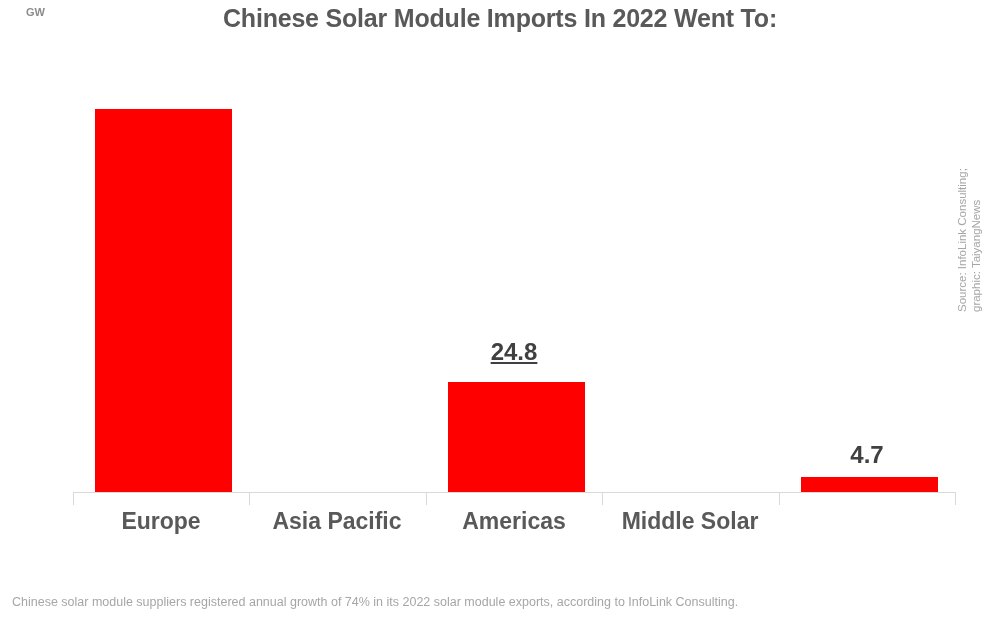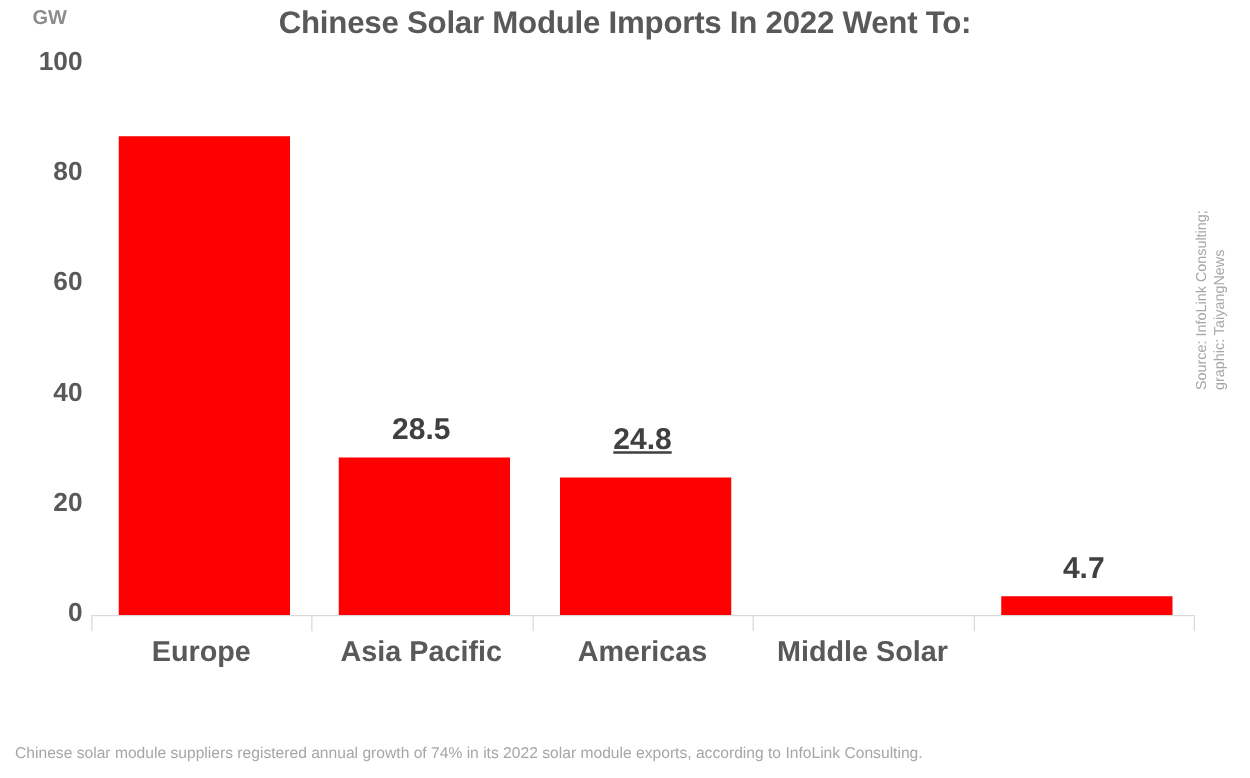--- a/index.html
+++ b/index.html
@@ -30,21 +30,21 @@
     color: #595959;
     letter-spacing: -0.2px;
     white-space: nowrap;
   }
 
   
   #unit-label {
     position: absolute;
     left: 26px;
     top: 6px;
-    font-size: 16px;
+    font-size: 11px;
     font-weight: bold;
     color: #8c8c8c;
   }
 
   
   .ytick {
     position: absolute;
     right: 0;
     width: 58px;
     text-align: right;
@@ -149,36 +149,24 @@
 </style>
 </head>
 <body>
 
 <div id="page">
 
   <div id="chart-title">Chinese Solar Module Imports In 2022 Went To:</div>
 
   <div id="unit-label">GW</div>
 
-  <div id="yaxis">
-    <div class="ytick" style="top:50px;">100</div>
-    <div class="ytick" style="top:138px;">80</div>
-    <div class="ytick" style="top:226px;">60</div>
-    <div class="ytick" style="top:315px;">40</div>
-    <div class="ytick" style="top:403px;">20</div>
-    <div class="ytick" style="top:491px;">0</div>
-  </div>
 
   <div id="plot">
     <div class="bar-group" style="left:0px;">
       <div class="bar" style="height:383px;"></div>
-    </div>
-    <div class="bar-group" style="left:176px;">
-      <div class="bar-value" style="bottom:134px;">28.5</div>
-      <div class="bar" style="height:126px;"></div>
     </div>
     <div class="bar-group" style="left:353px;">
       <div class="bar-value" style="bottom:126px;text-decoration:underline;">24.8</div>
       <div class="bar" style="height:110px;"></div>
     </div>
     <div class="bar-group" style="left:706px;">
       <div class="bar-value" style="bottom:23px;">4.7</div>
       <div class="bar" style="height:15px;"></div>
     </div>
   </div>

